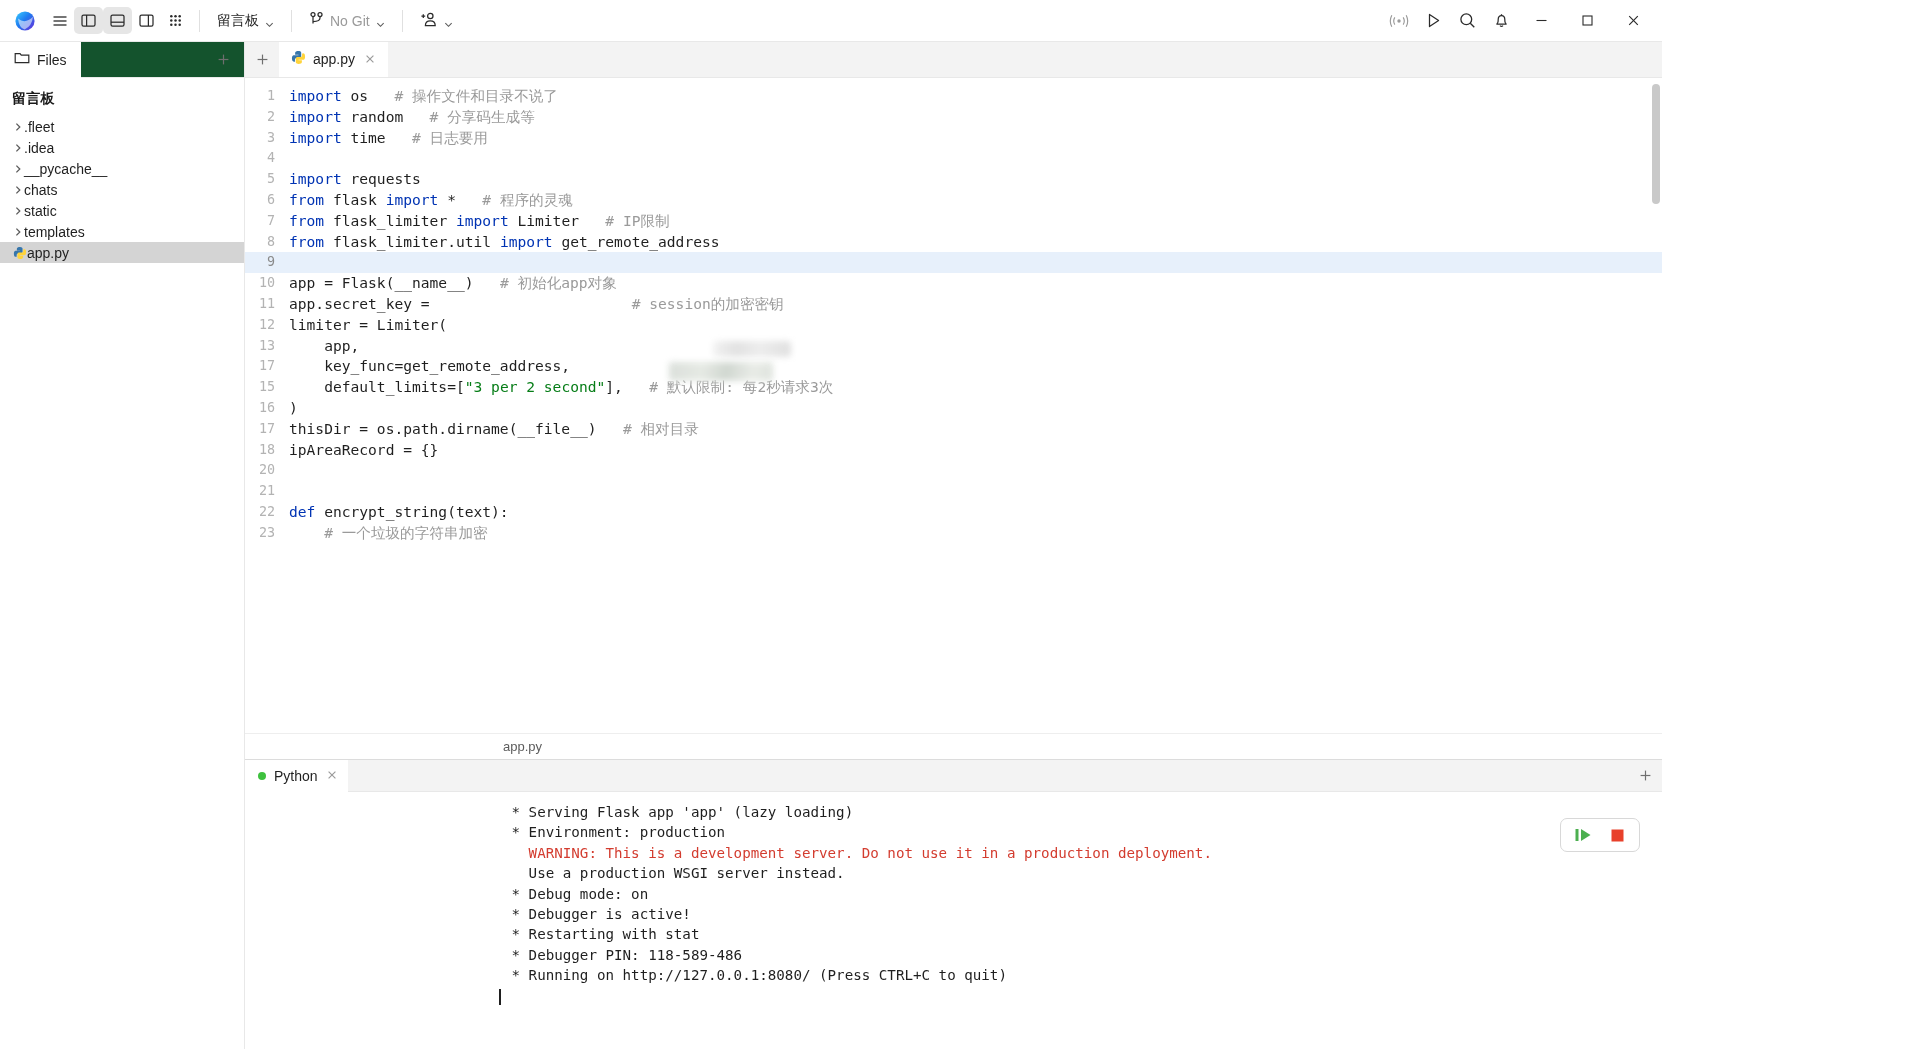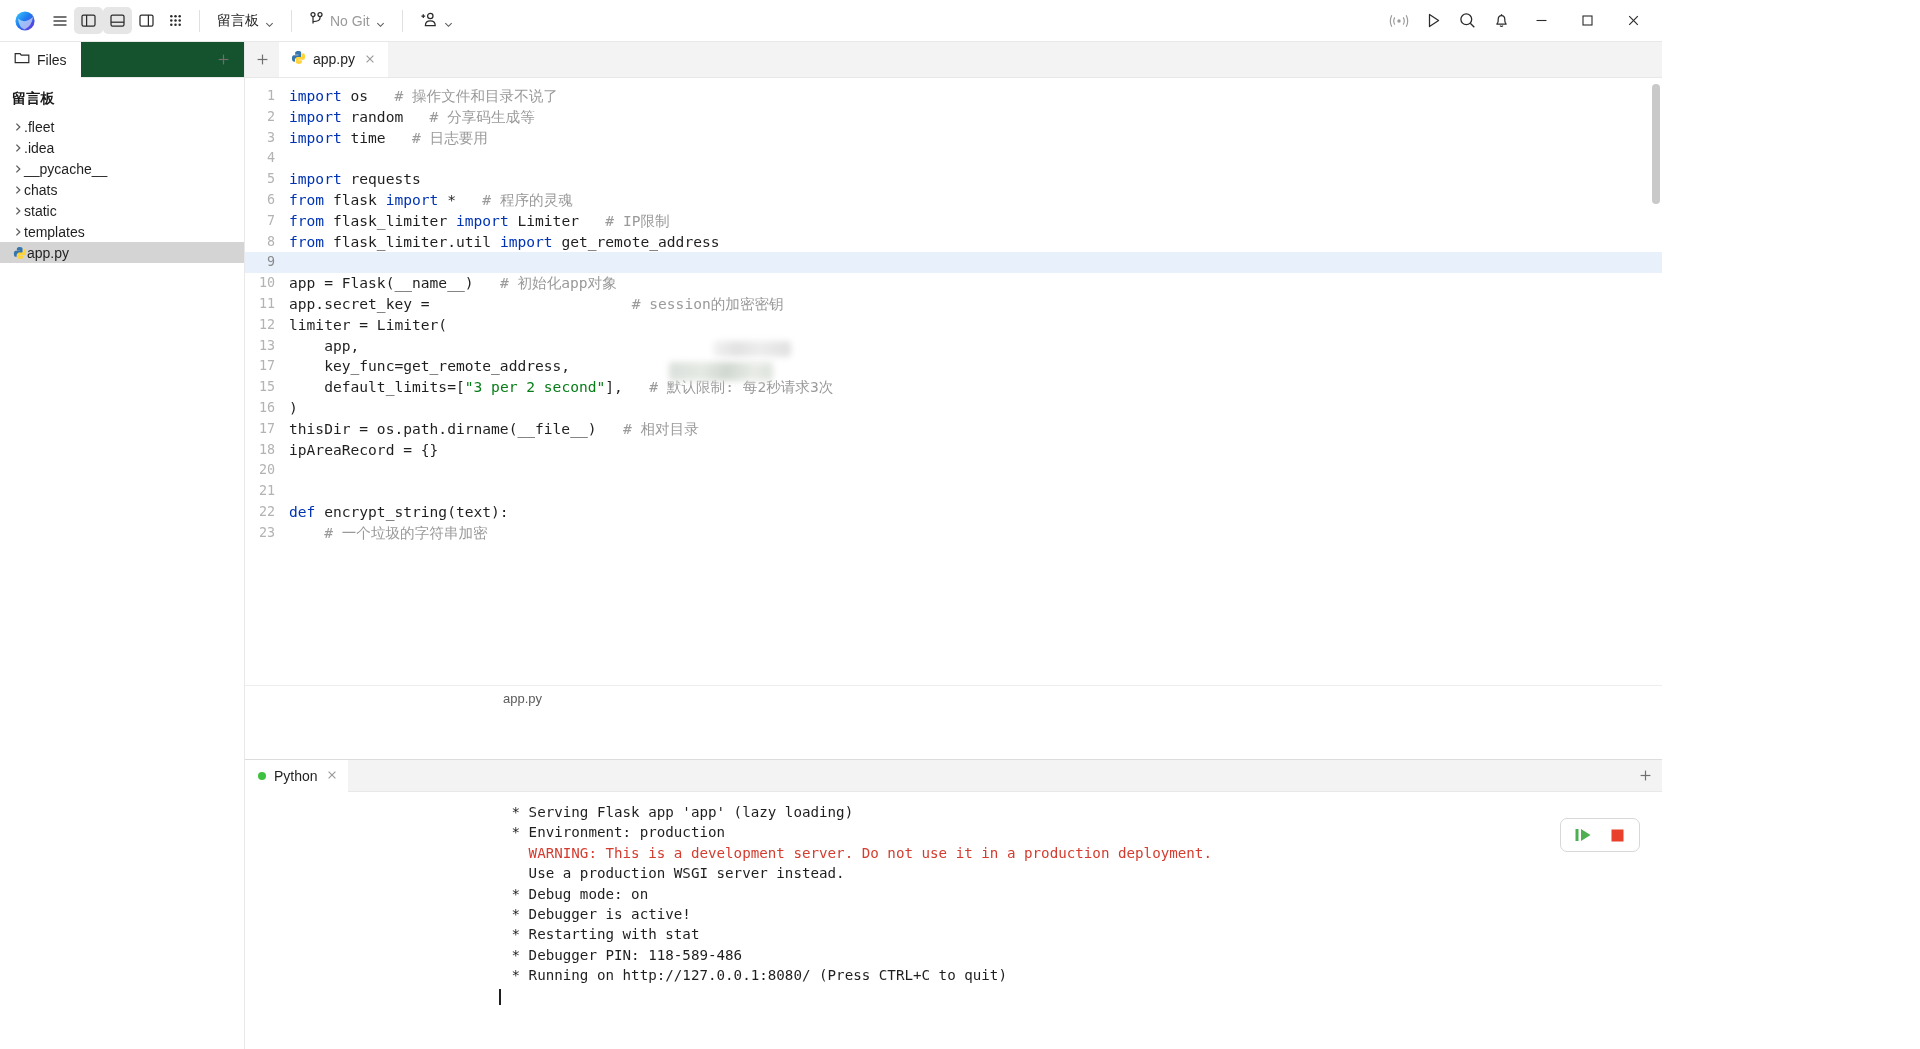--- a/index.html
+++ b/index.html
@@ -135,21 +135,21 @@
   .vscroll { position:absolute; right:2px; top:6px; width:8px; height:120px; background:#c9c9c9; border-radius:4px; }
 
   
   .breadcrumb {
     height: 26px; min-height:26px; display:flex; align-items:center;
     padding-left: 258px; font-size: 13px; color:#5c5c5c;
     background:#fff; border-top:1px solid #eee;
   }
 
   
-  .console { height: 290px; min-height:290px; display:flex; flex-direction:column; border-top:1px solid #dcdcdc; background:#fff;margin-top:48px; }
+  .console { height: 290px; min-height:290px; display:flex; flex-direction:column; border-top:1px solid #dcdcdc; background:#fff; }
   .console-tabs {
     height: 32px; min-height:32px; display:flex; align-items:center;
     background:#f3f3f3; border-bottom:1px solid #e8e8e8;
   }
   .ctab {
     display:flex; align-items:center; gap:8px;
     height:32px; padding:0 10px 0 13px; font-size:14px; color:#1f1f1f;
     background:#fff; cursor:pointer;
   }
   .dot { width:8px; height:8px; border-radius:50%; background:#3ec13e; }

